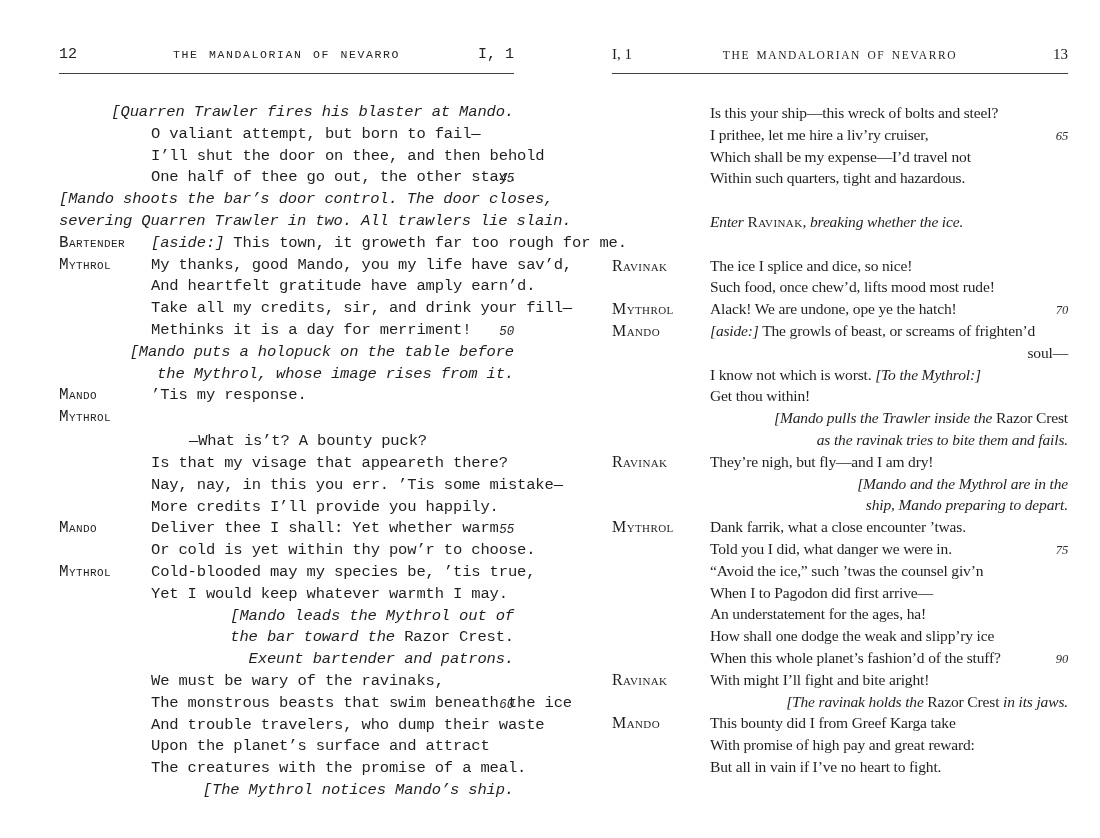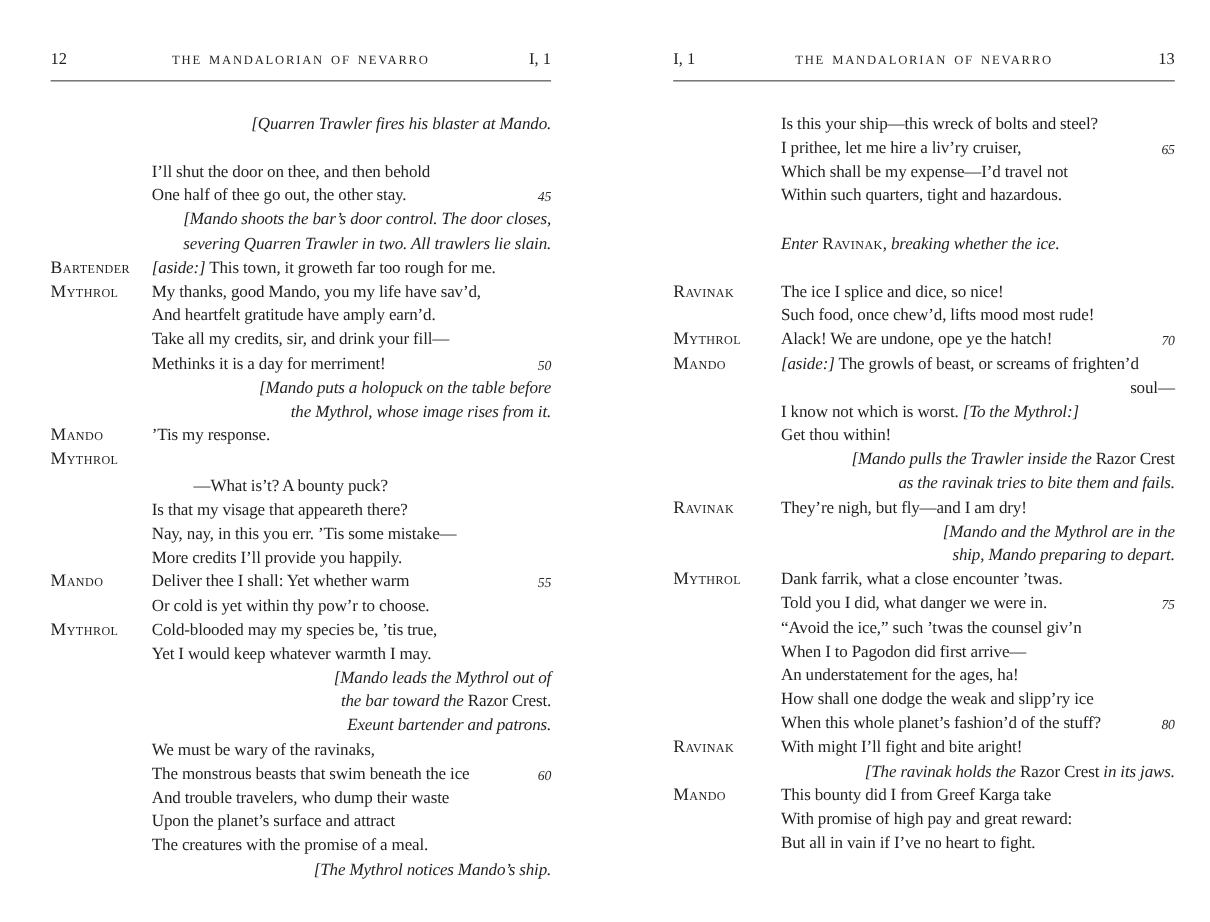--- a/index.html
+++ b/index.html
@@ -6,21 +6,21 @@
   .spread {
     position: relative;
     width: 1100px;
     height: 838px;
     background: #ffffff;
     font-family: "Liberation Serif", "DejaVu Serif", serif;
     color: #1f1f1f;
     overflow: hidden;
   }
   .page { position: absolute; top: 46px; }
-  .page-left  { left: 46px;  width: 455px; }
+  .page-left  { left: 59px;  width: 455px; font-family: Liberation Mono, monospace; }
   .page-right { left: 612px; width: 456px; }
 
   .page-header {
     display: grid;
     grid-template-columns: 1fr auto 1fr;
     align-items: baseline;
     border-bottom: 1px solid #3f3f3f;
     padding-bottom: 10px;
   }
   .head-side { font-size: 15px; color: #222; }
@@ -81,20 +81,21 @@
       <span class="head-side">12</span>
       <span class="head-title">THE MANDALORIAN OF NEVARRO</span>
       <span class="head-side right">I, 1</span>
     </div>
     <div class="page-body">
         <div class="line line-direction">
           <span class="text-cell"><span class="seg-italic">[Quarren Trawler fires his blaster at Mando.</span></span>
         </div>
         <div class="line line-verse">
           <span class="speaker-cell"></span>
+          <span class="text-cell"><span class="seg-roman">O valiant attempt, but born to fail—</span></span>
         </div>
         <div class="line line-verse">
           <span class="speaker-cell"></span>
           <span class="text-cell"><span class="seg-roman">I’ll shut the door on thee, and then behold</span></span>
         </div>
         <div class="line line-verse">
           <span class="speaker-cell"></span>
           <span class="text-cell"><span class="seg-roman">One half of thee go out, the other stay.</span></span>
           <span class="number">45</span>
         </div>
@@ -300,21 +301,21 @@
           <span class="speaker-cell"></span>
           <span class="text-cell"><span class="seg-roman">An understatement for the ages, ha!</span></span>
         </div>
         <div class="line line-verse">
           <span class="speaker-cell"></span>
           <span class="text-cell"><span class="seg-roman">How shall one dodge the weak and slipp’ry ice</span></span>
         </div>
         <div class="line line-verse">
           <span class="speaker-cell"></span>
           <span class="text-cell"><span class="seg-roman">When this whole planet’s fashion’d of the stuff?</span></span>
-          <span class="number">80</span>
+          <span class="number">90</span>
         </div>
         <div class="line line-verse">
           <span class="speaker-cell">Ravinak</span>
           <span class="text-cell"><span class="seg-roman">With might I’ll fight and bite aright!</span></span>
         </div>
         <div class="line line-direction">
           <span class="text-cell"><span class="seg-italic">[The ravinak holds the </span><span class="seg-roman">Razor Crest</span><span class="seg-italic"> in its jaws.</span></span>
         </div>
         <div class="line line-verse">
           <span class="speaker-cell">Mando</span>

